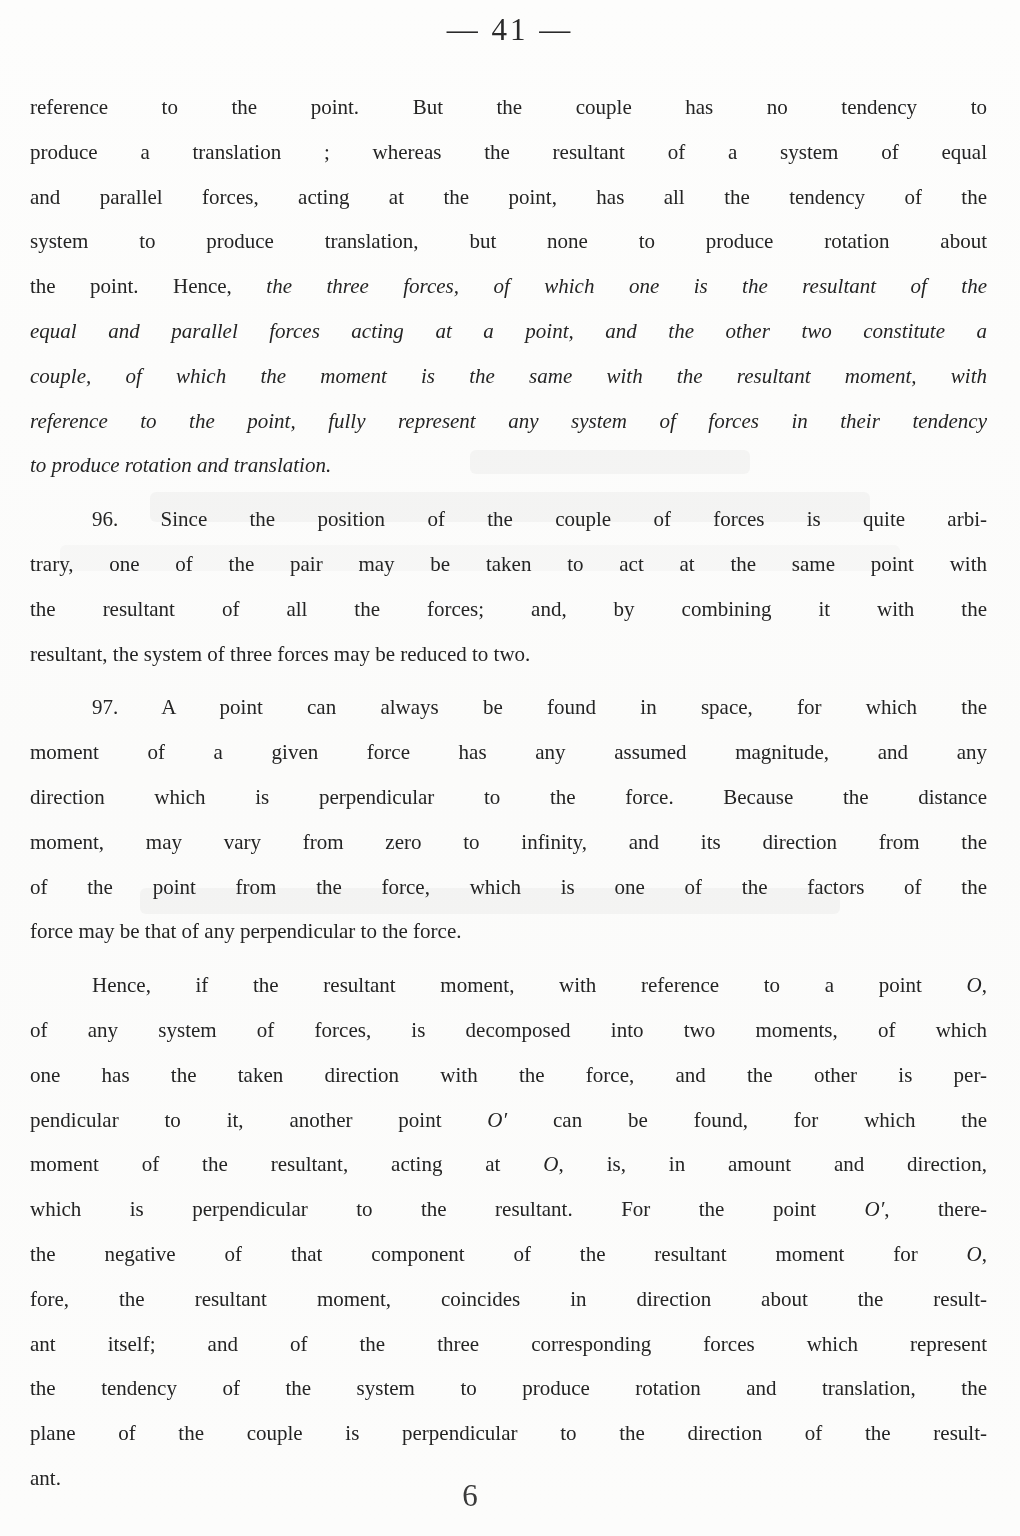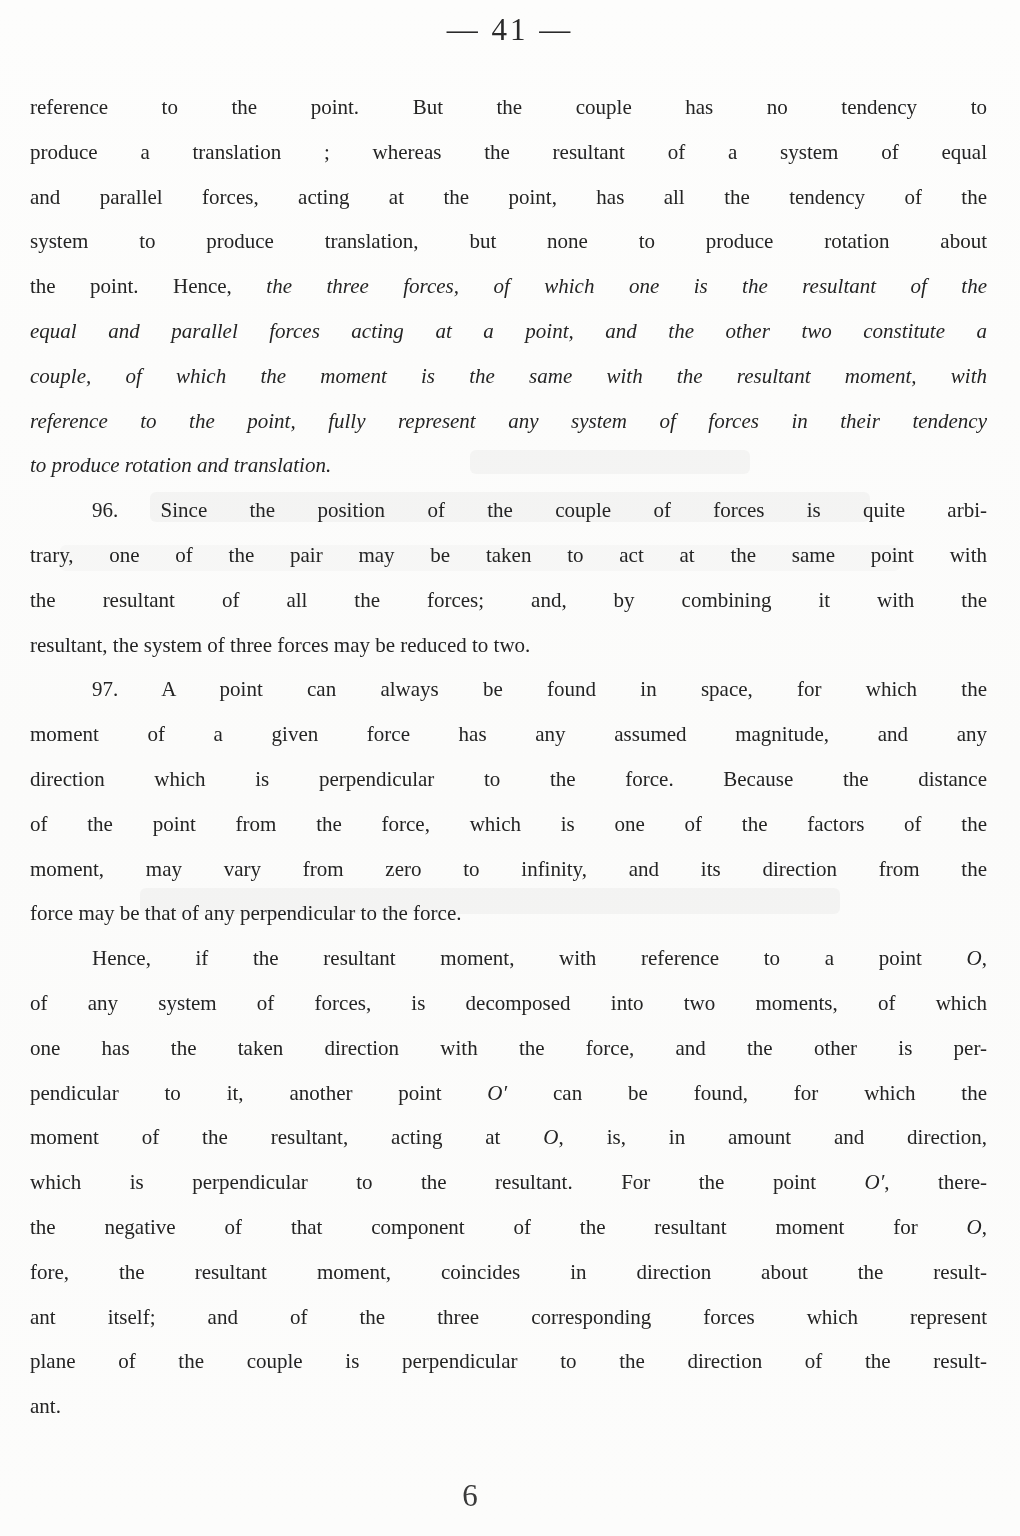--- a/index.html
+++ b/index.html
@@ -28,21 +28,21 @@
   .line {
     height: 44.8px;
     line-height: 44.8px;
     font-size: 21px;
     text-align: justify;
     text-align-last: justify;
     overflow: hidden;
     white-space: normal;
   }
   .line.last { text-align-last: left; }
-  .line.indent { text-indent: 62px; }
+  .line.indent { text-indent: 62px; margin-top: 9px; }
   .run-italic { font-style: italic; }
   .footer {
     position: absolute; top: 1478px; left: 0; right: 0;
     text-align: center;
     font-size: 31px;
     transform: translateX(-40px);
     color: #3a3a3a;
   }
   .smudge {
     position: absolute;
@@ -78,31 +78,32 @@
       <div class="line"><span class="run run-italic">couple, of which the moment is the same with the resultant moment, with</span></div>
       <div class="line"><span class="run run-italic">reference to the point, fully represent any system of forces in their tendency</span></div>
       <div class="line last"><span class="run run-italic">to produce rotation and translation.</span></div>
       <div class="line indent"><span class="run">96.  Since the position of the couple of forces is quite arbi-</span></div>
       <div class="line"><span class="run">trary, one of the pair may be taken to act at the same point with</span></div>
       <div class="line"><span class="run">the resultant of all the forces; and, by combining it with the</span></div>
       <div class="line last"><span class="run">resultant, the system of three forces may be reduced to two.</span></div>
       <div class="line indent"><span class="run">97.  A point can always be found in space, for which the</span></div>
       <div class="line"><span class="run">moment of a given force has any assumed magnitude, and any</span></div>
       <div class="line"><span class="run">direction which is perpendicular to the force.  Because the distance</span></div>
+      <div class="line"><span class="run">moment, may vary from zero to infinity, and its direction from the</span></div>
       <div class="line"><span class="run">of the point from the force, which is one of the factors of the</span></div>
-      <div class="line"><span class="run">moment, may vary from zero to infinity, and its direction from the</span></div>
       <div class="line last"><span class="run">force may be that of any perpendicular to the force.</span></div>
       <div class="line indent"><span class="run">Hence, if the resultant moment, with reference to a point </span><span class="run run-italic">O</span><span class="run">,</span></div>
       <div class="line"><span class="run">of any system of forces, is decomposed into two moments, of which</span></div>
       <div class="line"><span class="run">one has the taken direction with the force, and the other is per-</span></div>
       <div class="line"><span class="run">pendicular to it, another point </span><span class="run run-italic">O′</span><span class="run"> can be found, for which the</span></div>
       <div class="line"><span class="run">moment of the resultant, acting at </span><span class="run run-italic">O</span><span class="run">, is, in amount and direction,</span></div>
       <div class="line"><span class="run">which is perpendicular to the resultant.  For the point </span><span class="run run-italic">O′</span><span class="run">, there-</span></div>
       <div class="line"><span class="run">the negative of that component of the resultant moment for </span><span class="run run-italic">O</span><span class="run">,</span></div>
       <div class="line"><span class="run">fore, the resultant moment, coincides in direction about the result-</span></div>
       <div class="line"><span class="run">ant itself; and of the three corresponding forces which represent</span></div>
+      <div class="line"><span class="run">the tendency of the system to produce rotation and translation, the</span></div>
       <div class="line"><span class="run">plane of the couple is perpendicular to the direction of the result-</span></div>
       <div class="line last"><span class="run">ant.</span></div>
     </div>
 
   <div class="footer">6</div>
 
 </div>
 
 </body></html>

